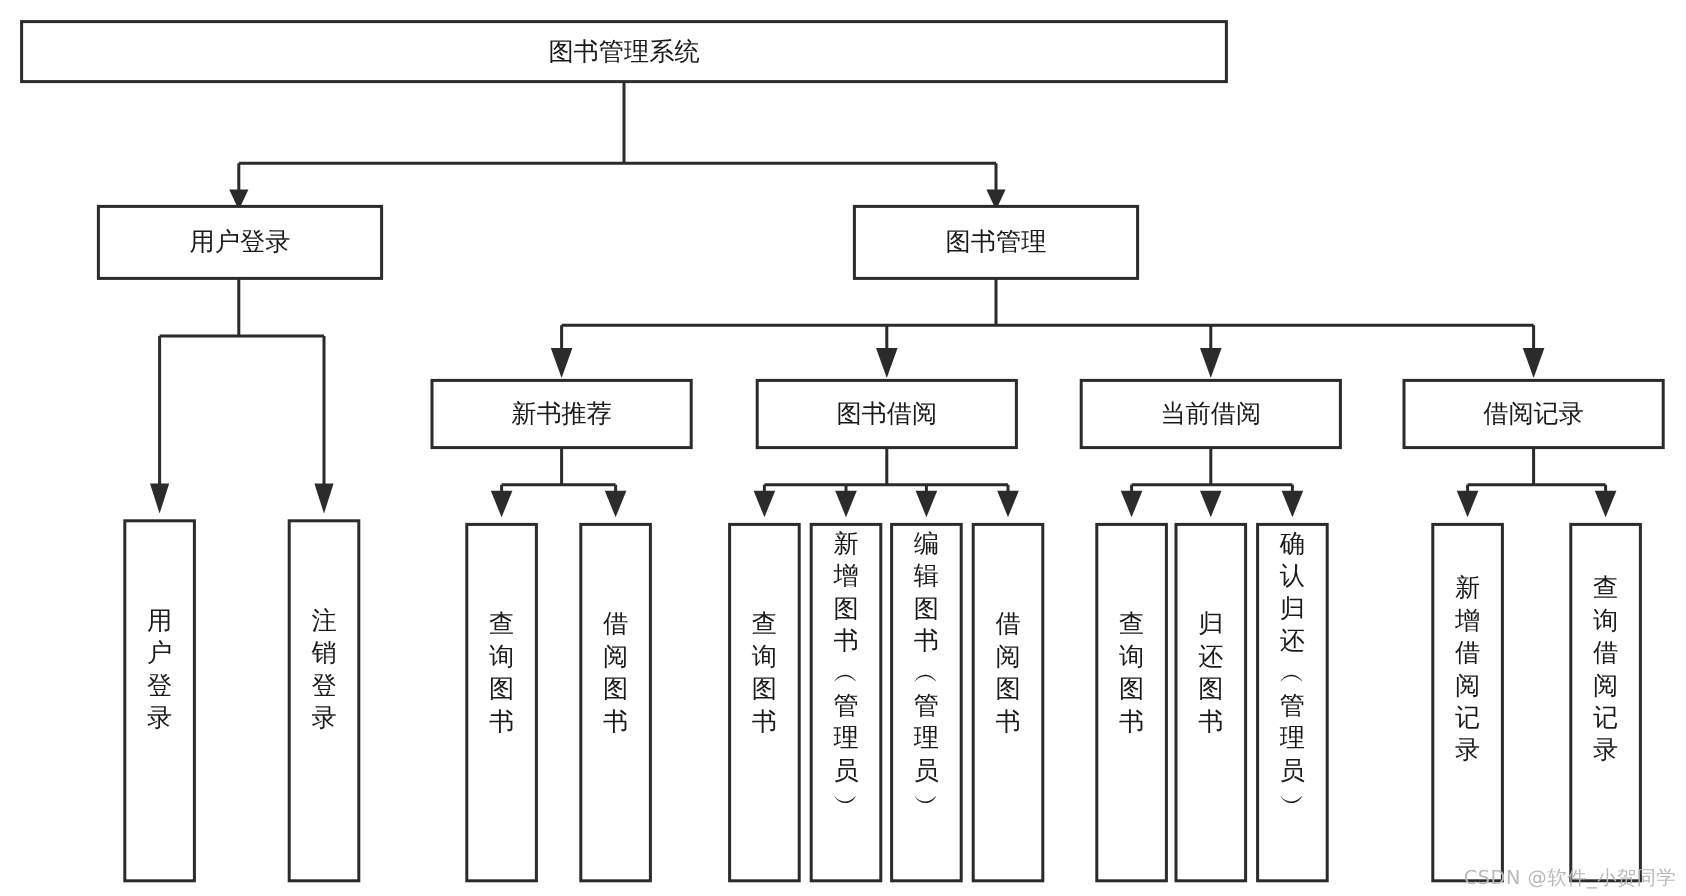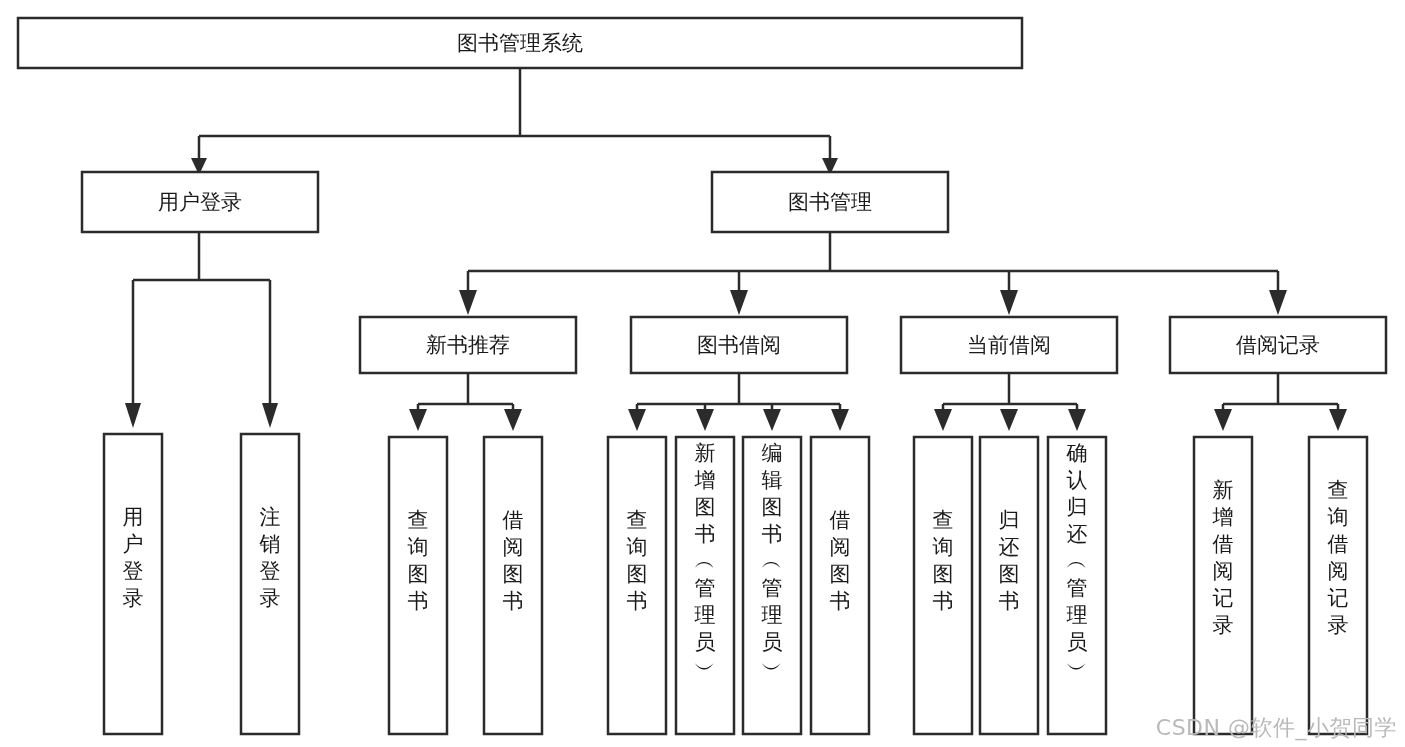--- a/index.html
+++ b/index.html
@@ -52,21 +52,21 @@
     fill: #1a1a1a;
     font-family: "DejaVu Sans", "Liberation Sans", sans-serif;
     font-size: 21px;
     text-anchor: middle;
   }
   .watermark {
     position: absolute;
     right: 8px;
     bottom: 4px;
     font-family: "DejaVu Sans", "Liberation Sans", sans-serif;
-    font-size: 22px;
+    font-size: 16px;
     color: #b9b9b9;
     letter-spacing: 0.5px;
     white-space: nowrap;
     user-select: none;
   }
 </style>
 </head>
 <body>
 
 <div id="diagram-root">

